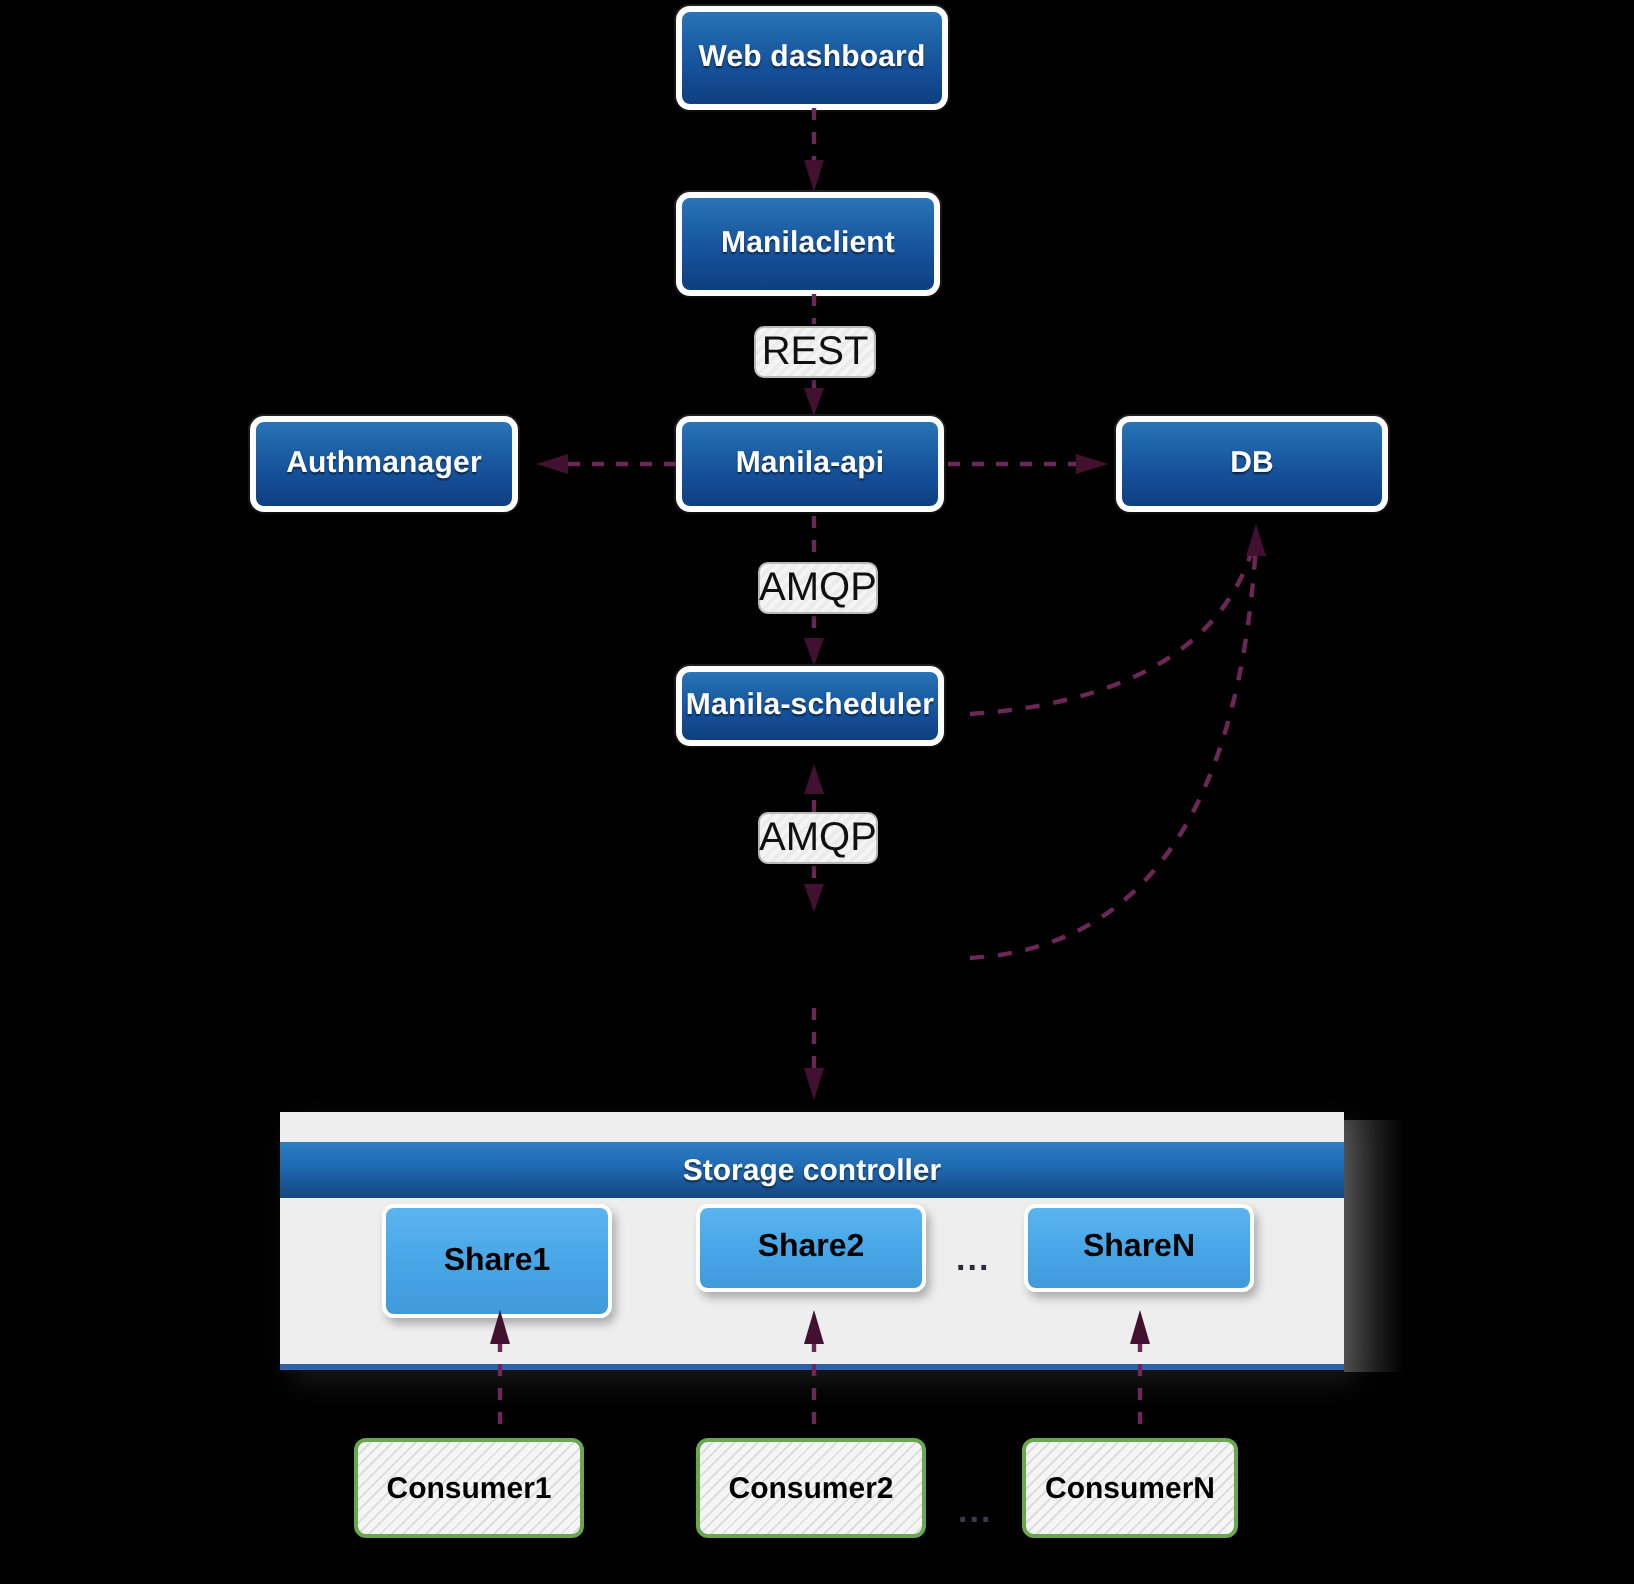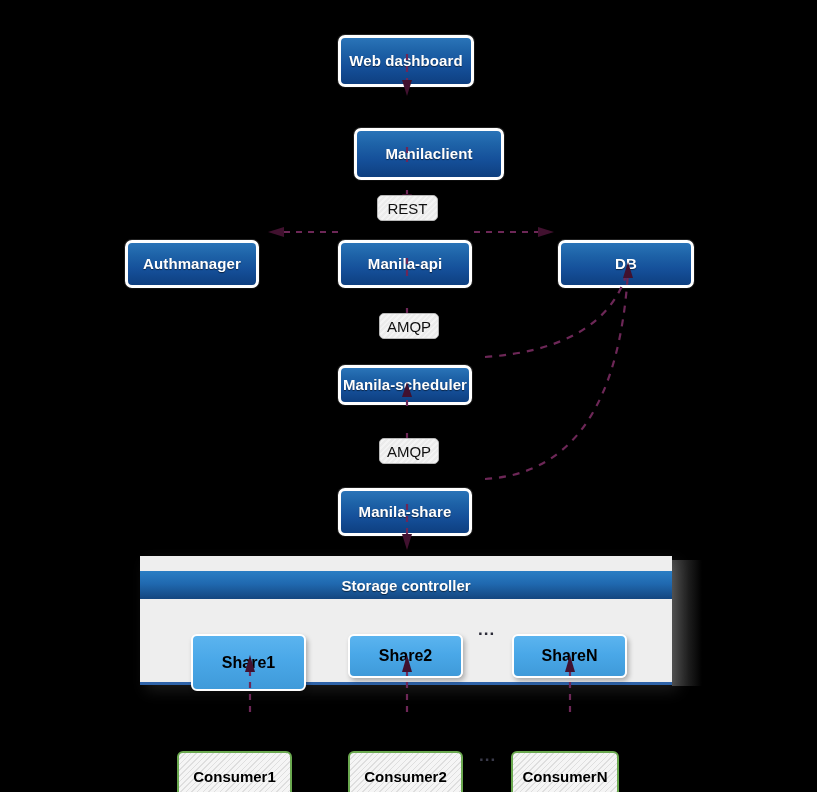--- a/index.html
+++ b/index.html
@@ -2,40 +2,40 @@
 <html><head>
 <meta charset="utf-8">
 <style>
   html,body{margin:0;padding:0;background:#000;}
   body{width:817px;height:792px;overflow:hidden;
        font-family:"Liberation Sans","DejaVu Sans",sans-serif;}
   #stage{position:relative;width:817px;height:792px;background:#000;}
 
   
   .node{position:absolute;box-sizing:border-box;display:flex;
-        align-items:center;justify-content:center;text-align:right;margin-top:32px;}
+        align-items:center;justify-content:center;text-align:right;}
 
   
   .pbox{
     border-radius:7px;
     border:3px solid #ffffff;
     background:linear-gradient(to bottom,#2a74b8 0%,#1e63a8 28%,#15509a 62%,#0e3f80 100%);
     box-shadow:0 3px 7px rgba(0,0,0,.85), 0 0 0 1px rgba(255,255,255,.15);
     color:#ffffff;font-weight:bold;font-size:15px;line-height:1.12;
     letter-spacing:.1px;
     text-shadow:0 1px 1px rgba(0,0,0,.55);
   }
 
   
   .chip{
     border-radius:5px;border:1px solid #b8b8b8;
     background:
       repeating-linear-gradient(135deg,rgba(0,0,0,.035) 0 2px,rgba(0,0,0,0) 2px 4px),
       #f4f4f4;
-    color:#101010;font-size:15px;font-weight:normal;
+    color:#101010;font-size:20px;font-weight:normal;
     box-shadow:0 1px 3px rgba(0,0,0,.6);
     z-index:6;
   }
 
   
   #storage-controller{
     position:absolute;left:140px;top:556px;width:532px;height:126px;
     background:#eeeeee;
     border-bottom:3px solid #2f63a8;
     box-shadow:6px 6px 14px rgba(255,255,255,.10);
@@ -130,21 +130,21 @@
     <line class="dash" x1="407" y1="712" x2="407" y2="670"></line>
     <path class="solidhead" d="M407,655 L402,672 L412,672 Z"></path>
     <line class="dash" x1="570" y1="712" x2="570" y2="670"></line>
     <path class="solidhead" d="M570,655 L565,672 L575,672 Z"></path>
   </svg>
 
   <div class="node pbox" style="left:338px;top:3px;width:136px;height:52px;">
     <span>Web dashboard</span>
   </div>
 
-  <div class="node pbox" style="left:354px;top:96px;width:150px;height:52px;">
+  <div class="node pbox" style="left:338px;top:96px;width:132px;height:52px;">
     <span>Manilaclient</span>
   </div>
 
   <div class="node chip" style="left:377px;top:163px;width:61px;height:26px;">
     <span>REST</span>
   </div>
 
   <div class="node pbox" style="left:125px;top:208px;width:134px;height:48px;flex-direction:row;">
     <span>Auth</span>
     <span>manager</span>
@@ -163,23 +163,20 @@
   </div>
 
   <div class="node pbox" style="left:338px;top:333px;width:134px;height:40px;">
     <span>Manila-scheduler</span>
   </div>
 
   <div class="node chip" style="left:379px;top:406px;width:60px;height:26px;">
     <span>AMQP</span>
   </div>
 
-  <div class="node pbox" style="left:338px;top:456px;width:134px;height:48px;">
-    <span>Manila-share</span>
-  </div>
 
   <div id="sc-shadow"></div>
   <div id="storage-controller">
     <div id="sc-header">
       <span>Storage controller</span>
     </div>
 
     <div class="node sbox" style="left:51px;top:46px;width:115px;height:57px;">
       <span>Share1</span>
     </div>

